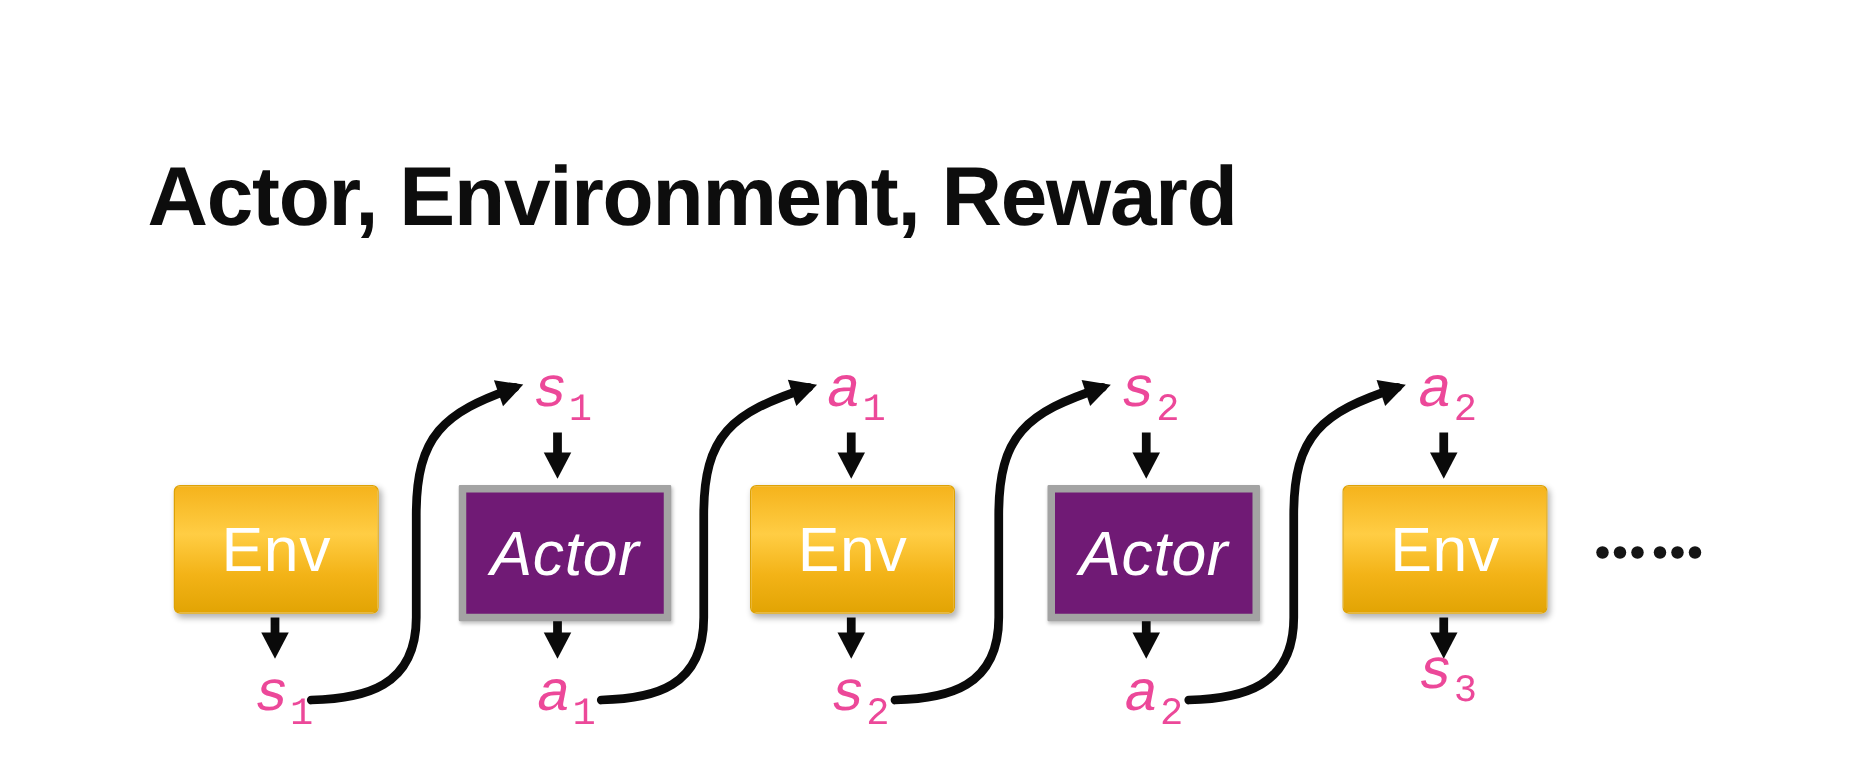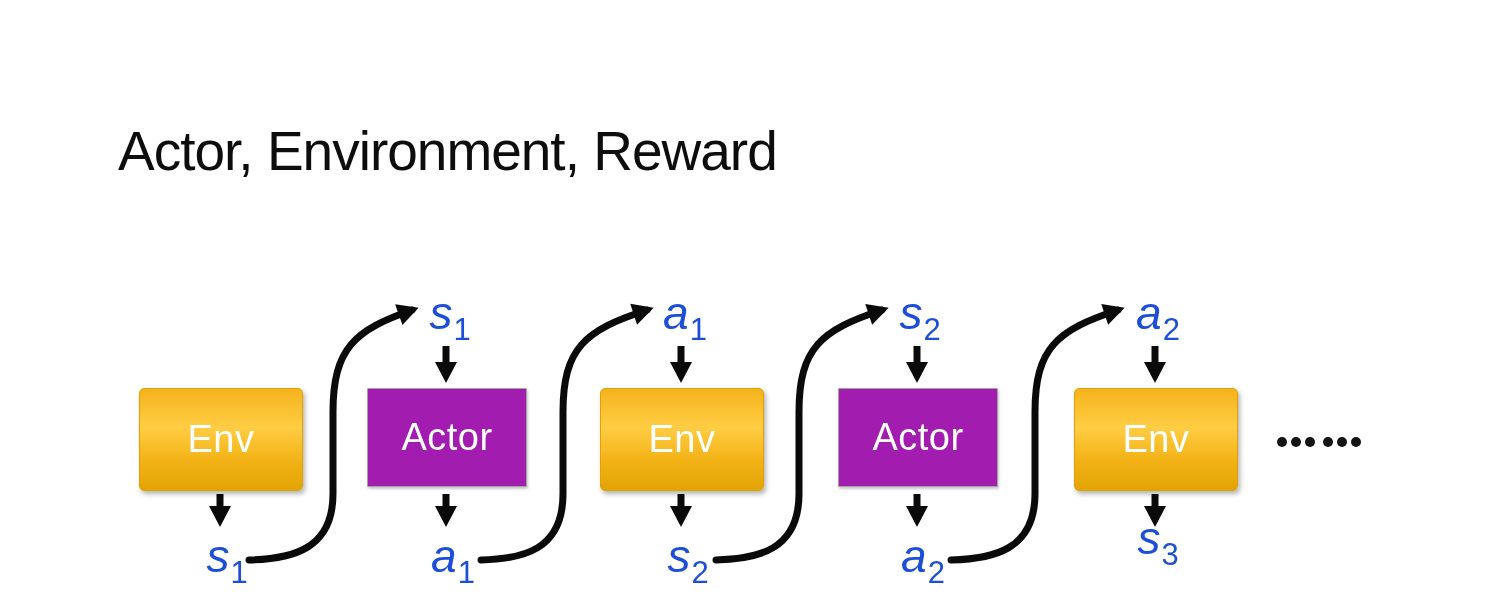--- a/index.html
+++ b/index.html
@@ -2,42 +2,42 @@
 <html><head>
 <meta charset="utf-8">
 <style>
   html,body{margin:0;padding:0;background:#fff;}
   .slide{
     position:relative;width:1500px;height:608px;background:#ffffff;overflow:hidden;
     font-family:"Liberation Sans",sans-serif;
   }
   .title{
     position:absolute;left:118px;top:121px;
-    font-size:55px;font-weight:400;letter-spacing:-1px;line-height:1.1;
+    font-size:67px;font-weight:700;letter-spacing:-1px;line-height:1.1;
     color:#0d0d0d;white-space:nowrap;
   }
   .box{
     position:absolute;top:388px;width:162px;height:101px;
     display:flex;align-items:center;justify-content:center;
-    color:#ffffff;font-size:38px;letter-spacing:.5px;
+    color:#ffffff;font-size:50px;letter-spacing:.5px;
   }
   .box.env{
     background:linear-gradient(180deg,#F5B31C 0%,#FFCD44 38%,#F3B317 70%,#E2A404 100%);
     border:1px solid #DDA206;border-radius:5px;
     box-shadow:2px 3px 5px rgba(0,0,0,.30);
   }
   .box.actor{
-    background:#a21caf;
-    border:1px solid #a3a3a3;border-radius:1px;
+    background:#701a75;
+    border:6px solid #a3a3a3;border-radius:1px;
     box-shadow:1px 2px 3px rgba(0,0,0,.22);
-    width:158px;height:97px;
+    width:158px;height:97px;font-style:italic;
   }
   .mlabel{
     position:absolute;transform:translateX(-50%);
-    font-family:Liberation Sans, sans-serif;font-style:italic;color:#1d4ed8;
+    font-family:Liberation Mono, monospace;font-style:italic;color:#ec4899;
     font-size:46px;line-height:46px;white-space:nowrap;
   }
   .msub{font-size:31px;font-style:normal;vertical-align:-11px;margin-left:1px;}
   .arrow-layer{position:absolute;left:0;top:0;}
   .dots{position:absolute;left:1277px;top:437px;display:flex;align-items:center;}
   .dot{width:10px;height:10px;border-radius:50%;background:#141414;margin-right:4px;}
   .dot.g{margin-left:4px;}
 </style>
 </head>
 <body>

